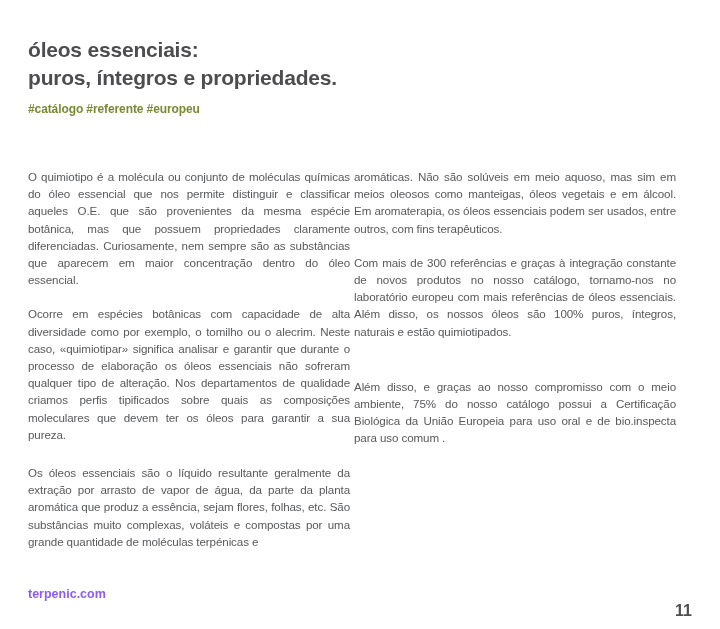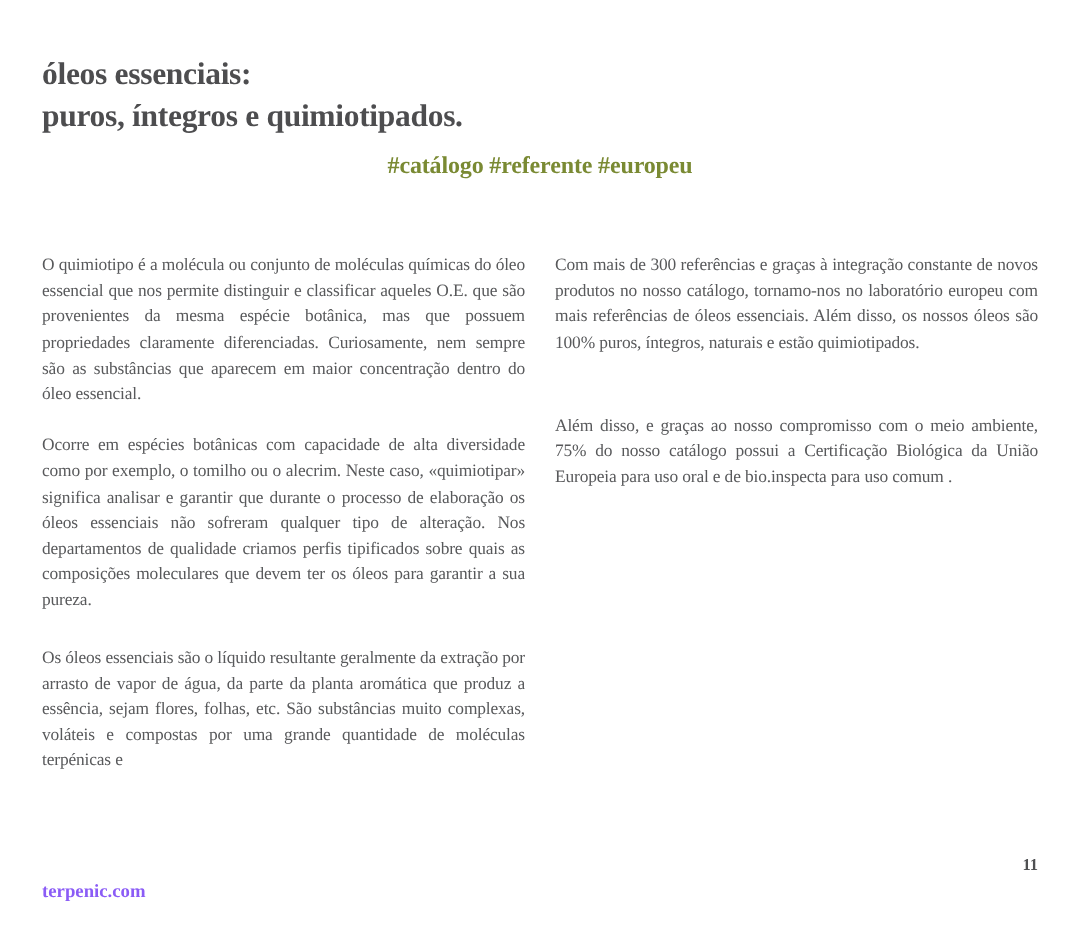--- a/index.html
+++ b/index.html
@@ -6,51 +6,50 @@
     margin: 0;
     padding: 0;
     background: #ffffff;
   }
   .page {
     position: relative;
     width: 720px;
     height: 629px;
     background: #ffffff;
     overflow: hidden;
-    font-family: Liberation Serif, serif;
+    font-family: Liberation Sans, sans-serif;
   }
   .header {
     position: absolute;
     left: 28px;
     top: 36px;
     width: 664px;
   }
   .title {
     font-size: 21px;
     font-weight: 700;
     line-height: 27.5px;
     color: #4d4d4f;
     letter-spacing: -0.2px;
     margin: 0;
   }
   .hashtags {
     margin-top: 11px;
-    font-size: 16px;
+    font-size: 12px;
     font-weight: 700;
     color: #7a8a33;
     letter-spacing: -0.1px;
-    text-align: center;
   }
   .columns {
     position: absolute;
     left: 28px;
     top: 168px;
     width: 664px;
     display: flex;
-    gap: 20px;
+    gap: 4px;
   }
   .col {
     width: 322px;
   }
   .col p {
     margin: 0 0 17px 0;
     font-size: 11.6px;
     line-height: 17.2px;
     text-align: justify;
     color: #58595b;
@@ -62,46 +61,47 @@
     position: absolute;
     left: 28px;
     top: 587px;
     font-size: 12.5px;
     font-weight: 700;
     color: #8b5cf6;
   }
   .footer-page {
     position: absolute;
     right: 28px;
-    top: 571px;
-    font-size: 11px;
+    top: 602px;
+    font-size: 16px;
     font-weight: 700;
     color: #4f5052;
   }
 </style>
 </head>
 <body>
 
 <div class="page">
 
   <div class="header">
     <h1 class="title">
       <span>óleos essenciais:</span><br>
-      <span>puros, íntegros e quimiotipados.</span>
+      <span>puros, íntegros e propriedades.</span>
     </h1>
     <div class="hashtags">#catálogo #referente #europeu</div>
   </div>
 
   <div class="columns">
     <div class="col">
       <p>O quimiotipo é a molécula ou conjunto de moléculas químicas do óleo essencial que nos permite distinguir e classificar aqueles O.E. que são provenientes da mesma espécie botânica, mas que possuem propriedades claramente diferenciadas. Curiosamente, nem sempre são as substâncias que aparecem em maior concentração dentro do óleo essencial.</p>
       <p>Ocorre em espécies botânicas com capacidade de alta diversidade como por exemplo, o tomilho ou o alecrim. Neste caso, «quimiotipar» significa analisar e garantir que durante o processo de elaboração os óleos essenciais não sofreram qualquer tipo de alteração. Nos departamentos de qualidade criamos perfis tipificados sobre quais as composições moleculares que devem ter os óleos para garantir a sua pureza.</p>
       <p class="gap-lg">Os óleos essenciais são o líquido resultante geralmente da extração por arrasto de vapor de água, da parte da planta aromática que produz a essência, sejam flores, folhas, etc. São substâncias muito complexas, voláteis e compostas por uma grande quantidade de moléculas terpénicas e</p>
     </div>
     <div class="col">
+      <p>aromáticas. Não são solúveis em meio aquoso, mas sim em meios oleosos como manteigas, óleos vegetais e em álcool. Em aromaterapia, os óleos essenciais podem ser usados, entre outros, com fins terapêuticos.</p>
       <p>Com mais de 300 referências e graças à integração constante de novos produtos no nosso catálogo, tornamo-nos no laboratório europeu com mais referências de óleos essenciais. Além disso, os nossos óleos são 100% puros, íntegros, naturais e estão quimiotipados.</p>
       <p class="gap-xl">Além disso, e graças ao nosso compromisso com o meio ambiente, 75% do nosso catálogo possui a Certificação Biológica da União Europeia para uso oral e de bio.inspecta para uso comum .</p>
     </div>
   </div>
 
   <div class="footer-site">terpenic.com</div>
   <div class="footer-page">11</div>
 
 </div>
 

